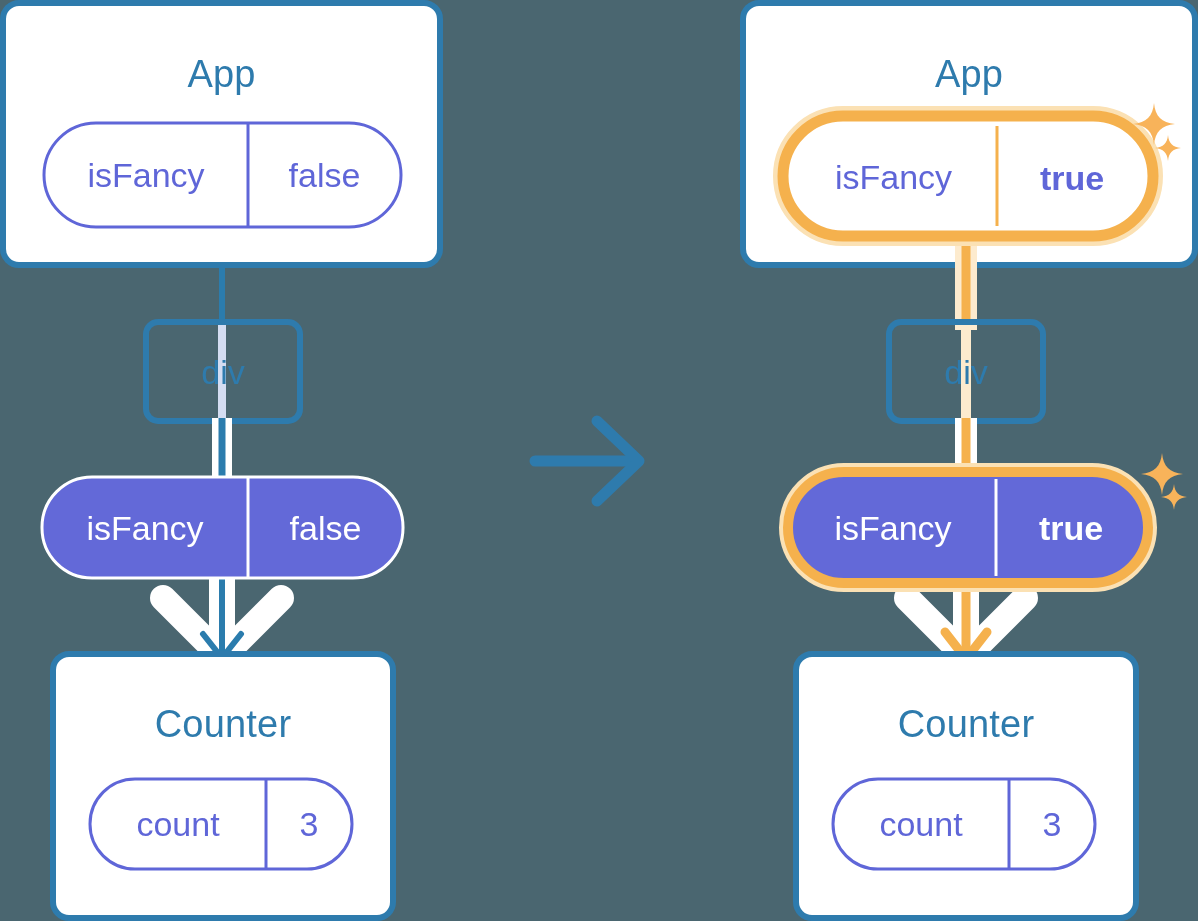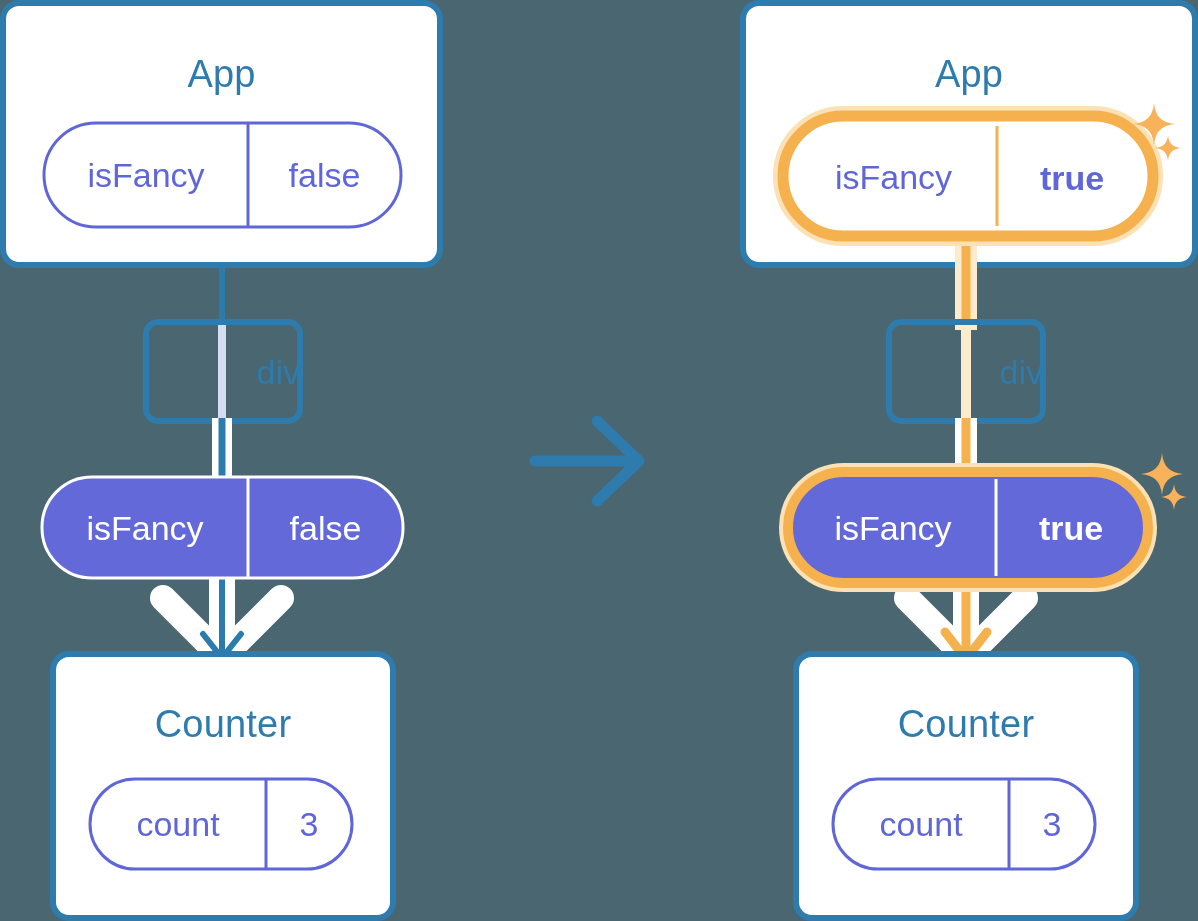--- a/index.html
+++ b/index.html
@@ -33,21 +33,20 @@
     text-align: center;
   }
   .comp-title {
     color: #2E7BAD;
     font-size: 38px;
     letter-spacing: 0.2px;
   }
   .div-label {
     color: #2E7BAD;
     font-size: 34px;
-    text-align: right;
   }
   .pill-text-outline {
     color: #5F66D8;
     font-size: 34px;
   }
   .pill-text-outline.bold { font-weight: bold; }
   .pill-text-solid {
     color: #FFFFFF;
     font-size: 34px;
   }

